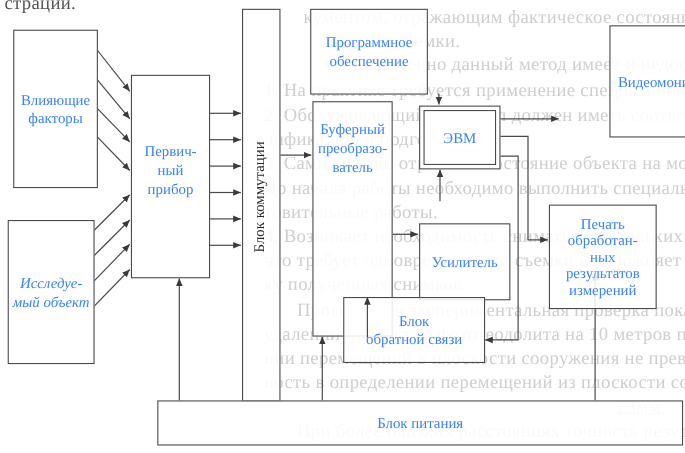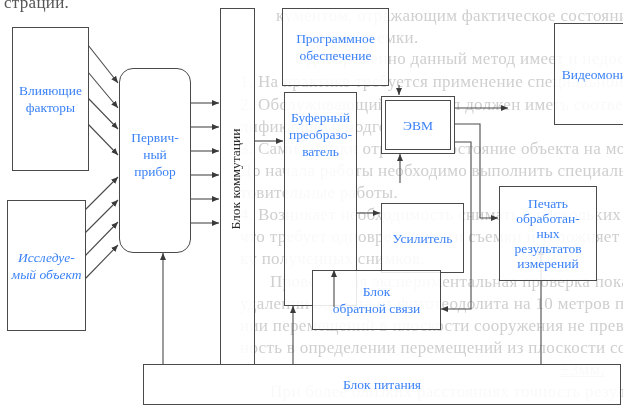--- a/index.html
+++ b/index.html
@@ -129,21 +129,21 @@
 <div class="box" style="left:12px; top:27px; width:77px; height:144px;">
   <span class="lbl">Влияющие
 факторы</span>
 </div>
 
 <div class="box" style="left:7px; top:200px; width:79px; height:131px; font-style:italic;">
   <span class="lbl">Исследуе-
 мый объект</span>
 </div>
 
-<div class="box" style="left:119px; top:68px; width:72px; height:185px; align-items:flex-start; padding-top:60px;border-radius:14px;">
+<div class="box" style="left:119px; top:68px; width:72px; height:185px; align-items:flex-start; padding-top:60px;">
   <span class="lbl">Первич-
 ный
 прибор</span>
 </div>
 
 <div class="box" style="left:220px; top:8px; width:35px; height:357px;">
 </div>
 <div class="vertical-label" style="left:177px; top:170px; width:120px; height:18px;">Блок коммутации</div>
 
 <div class="box" style="left:282px; top:8px; width:107px; height:78px;">

